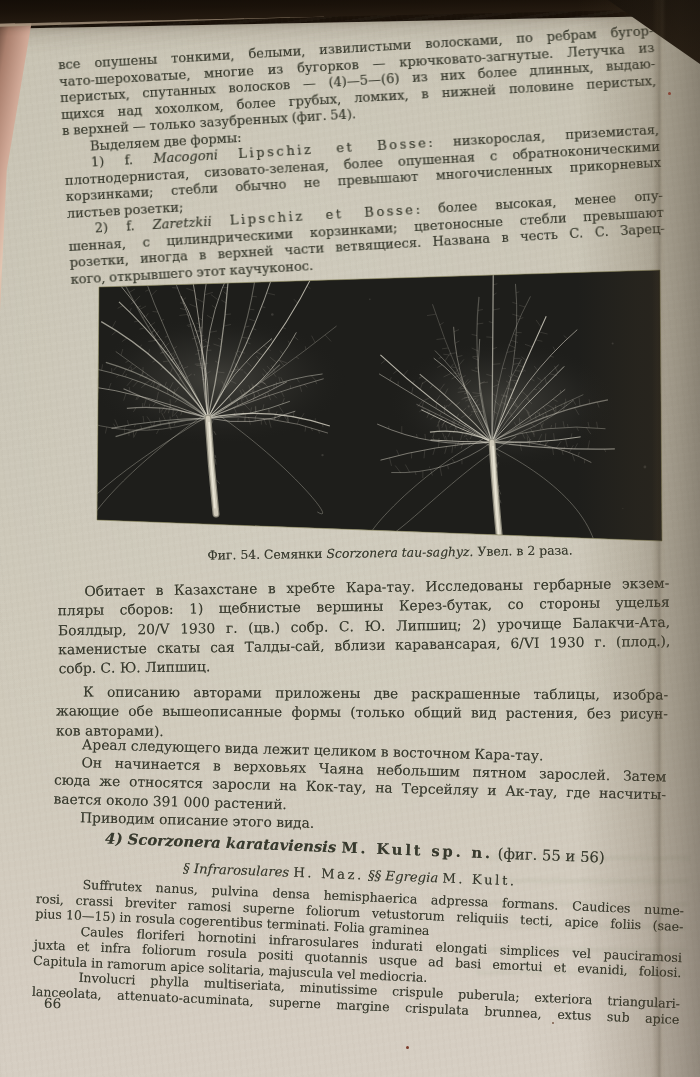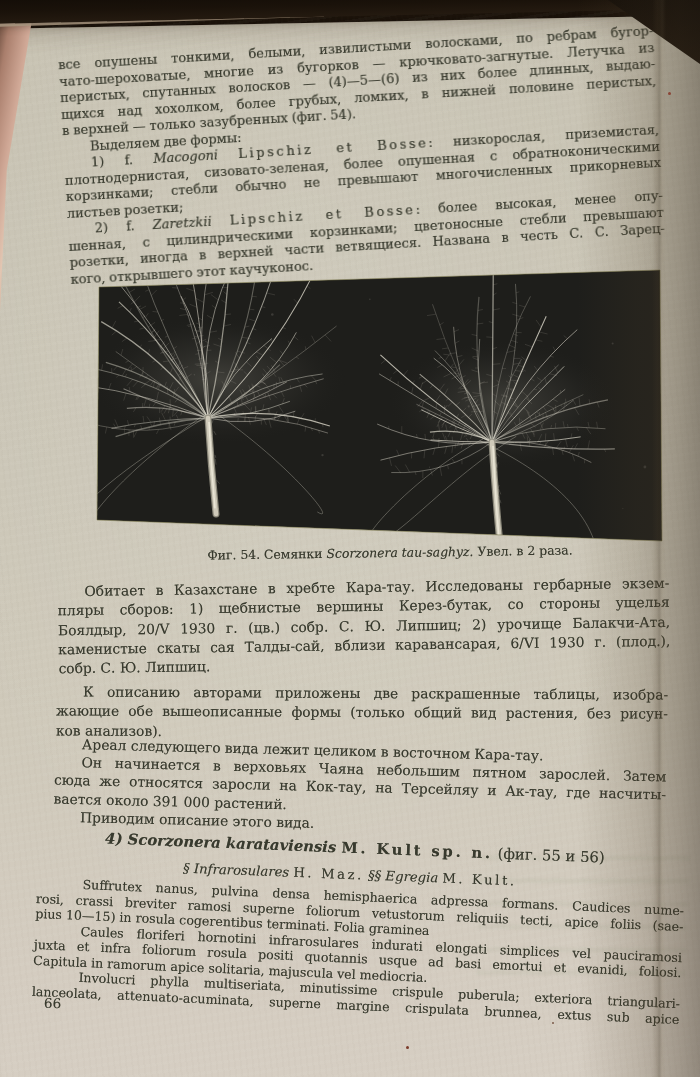--- a/index.html
+++ b/index.html
@@ -850,21 +850,21 @@
 <div class="blk habitat">
     <div class="tl ind"><span>Обитает в Казахстане в хребте Кара-тау. Исследованы гербарные экзем-</span></div>
     <div class="tl"><span>пляры сборов: 1) щебнистые вершины Керез-бутак, со стороны ущелья</span></div>
     <div class="tl"><span>Боялдыр, 20/V 1930 г. (цв.) собр. С. Ю. Липшиц; 2) урочище Балакчи-Ата,</span></div>
     <div class="tl"><span>каменистые скаты сая Талды-сай, вблизи каравансарая, 6/VI 1930 г. (плод.),</span></div>
     <div class="tl end"><span>собр. С. Ю. Липшиц.</span></div>
   </div>
 <div class="blk tables-note">
     <div class="tl ind"><span>К описанию авторами приложены две раскрашенные таблицы, изобра-</span></div>
     <div class="tl"><span>жающие обе вышеописанные формы (только общий вид растения, без рисун-</span></div>
-    <div class="tl end"><span>ков анализов).</span></div>
+    <div class="tl end"><span>ков авторами).</span></div>
   </div>
 <div class="blk areal">
     <div class="tl ind end"><span>Ареал следующего вида лежит целиком в восточном Кара-тау.</span></div>
     <div class="tl ind"><span>Он начинается в верховьях Чаяна небольшим пятном зарослей. Затем</span></div>
     <div class="tl"><span>сюда же относятся заросли на Кок-тау, на Терсейляу и Ак-тау, где насчиты-</span></div>
     <div class="tl end"><span>вается около 391 000 растений.</span></div>
     <div class="tl ind end"><span>Приводим описание этого вида.</span></div>
   </div>
 <div class="blk heading">
     <div class="tl end"><span class="bit">4) Scorzonera karataviensis </span><span class="blsp">M. Kult sp. n.</span><span> (фиг. 55 и 56)</span></div>

